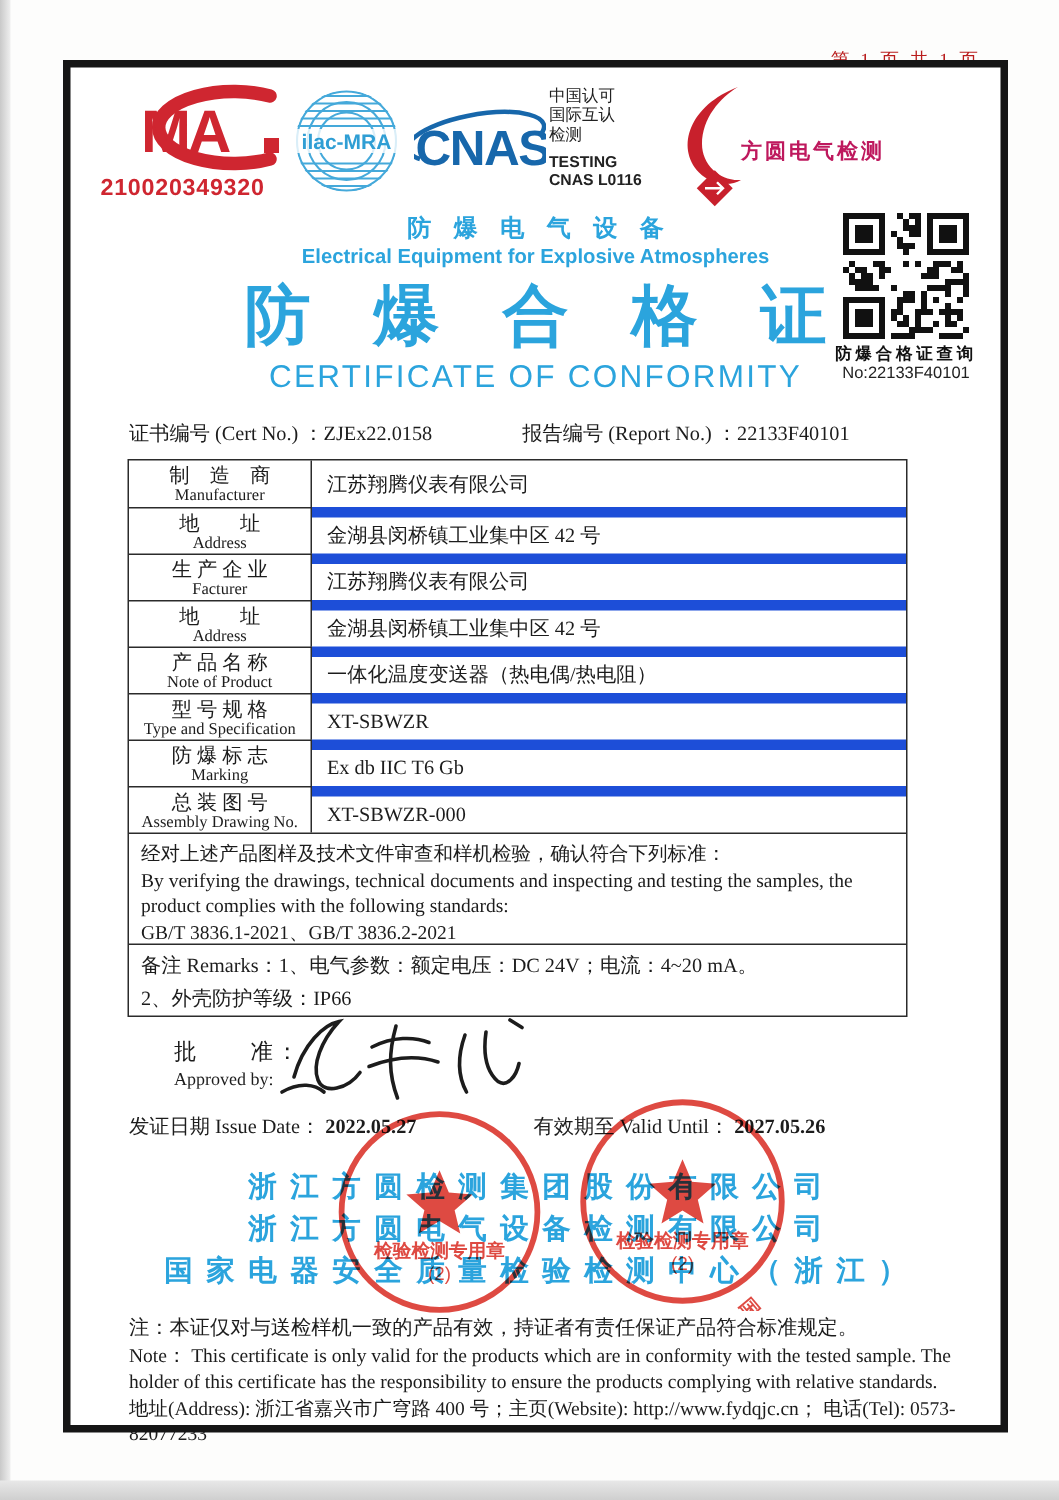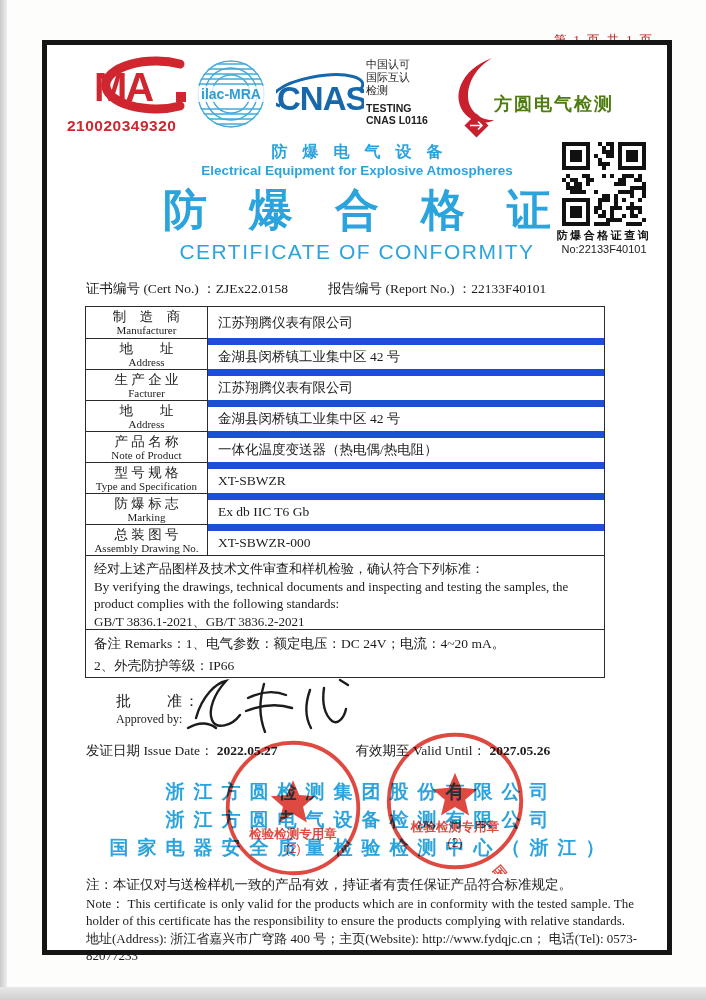--- a/index.html
+++ b/index.html
@@ -18,40 +18,40 @@
   
   .cma { position:absolute; left:26px; top:14px; }
   .cma-number { position:absolute; left:25px; top:77px; color:#cf2630; font-weight:bold; font-size:15.5px; font-family:"Liberation Sans",sans-serif; letter-spacing:.5px; }
   .ilac { position:absolute; left:152px; top:17px; }
   .cnas { position:absolute; left:234px; top:30px; }
   .cnas-caption { position:absolute; left:324px; top:18px; font-family:"Liberation Sans",sans-serif; color:#222; }
   .cnas-caption .cn { font-size:11px; line-height:13px; }
   .cnas-caption .en { font-size:10.5px; line-height:12px; font-weight:bold; }
   .cnas-caption .en.first { margin-top:5px; }
   .fy-logo { position:absolute; left:396px; top:14px; }
-  .fy-label { position:absolute; left:452px; top:52px; font-size:18px; letter-spacing:2px; color:#4d7c0f; font-weight:bold; }
+  .fy-label { position:absolute; left:452px; top:52px; font-size:14px; letter-spacing:2px; color:#be185d; font-weight:bold; }
 
   
   .hdr { position:absolute; left:0; width:100%; text-align:center; color:#2ba4dd; }
   .hdr-cn-small { top:102px; font-size:16px; font-weight:bold; letter-spacing:15px; }
   .hdr-cn-small span { display:inline-block; margin-right:-15px; }
   .hdr-en-small { top:123px; font-size:13.5px; font-weight:bold; font-family:"Liberation Sans",sans-serif; }
   .hdr-cn-big { top:141px; font-size:44px; font-weight:bold; letter-spacing:42px; }
   .hdr-cn-big span { display:inline-block; margin-right:-42px; }
   .hdr-en-big { top:200px; font-size:21px; letter-spacing:1.5px; font-family:"Liberation Sans",sans-serif; }
 
   
   .qr-box { position:absolute; left:506px; top:102px; width:112px; text-align:center; }
   .qr-caption { margin-top:2px; font-size:11px; font-weight:bold; letter-spacing:2.5px; color:#111; }
   .qr-number { font-size:11px; color:#222; font-family:"Liberation Sans",sans-serif; }
 
   
   .cert-line { position:absolute; left:44px; top:240px; width:545px; font-size:13.5px; display:flex; }
   .cert-line .pair { white-space:nowrap; }
-  .cert-line .pair.right { margin-left:40px; }
+  .cert-line .pair.right { margin-left:60px; }
   .cert-line b { font-weight:normal; }
 
   
   .ctable { position:absolute; left:43px; top:266px; width:520px; display:grid;
             grid-template-columns:122px 1fr; grid-template-rows:repeat(8,31px) 74px 48px;
             border:1.5px solid #2b2b2b; font-size:13.5px; }
   .ctable .lbl { border-top:1px solid #2b2b2b; border-right:1px solid #2b2b2b; display:flex; flex-direction:column; justify-content:center; align-items:center; text-align:center; }
   .ctable .val { border-top:7px solid #1d4ed8; display:flex; align-items:center; padding-left:10px; }
   .ctable .row0 .lbl, .ctable .row0 .val { border-top:none; }
   .ctable .lbl .cn { font-size:13.5px; line-height:15px; }

